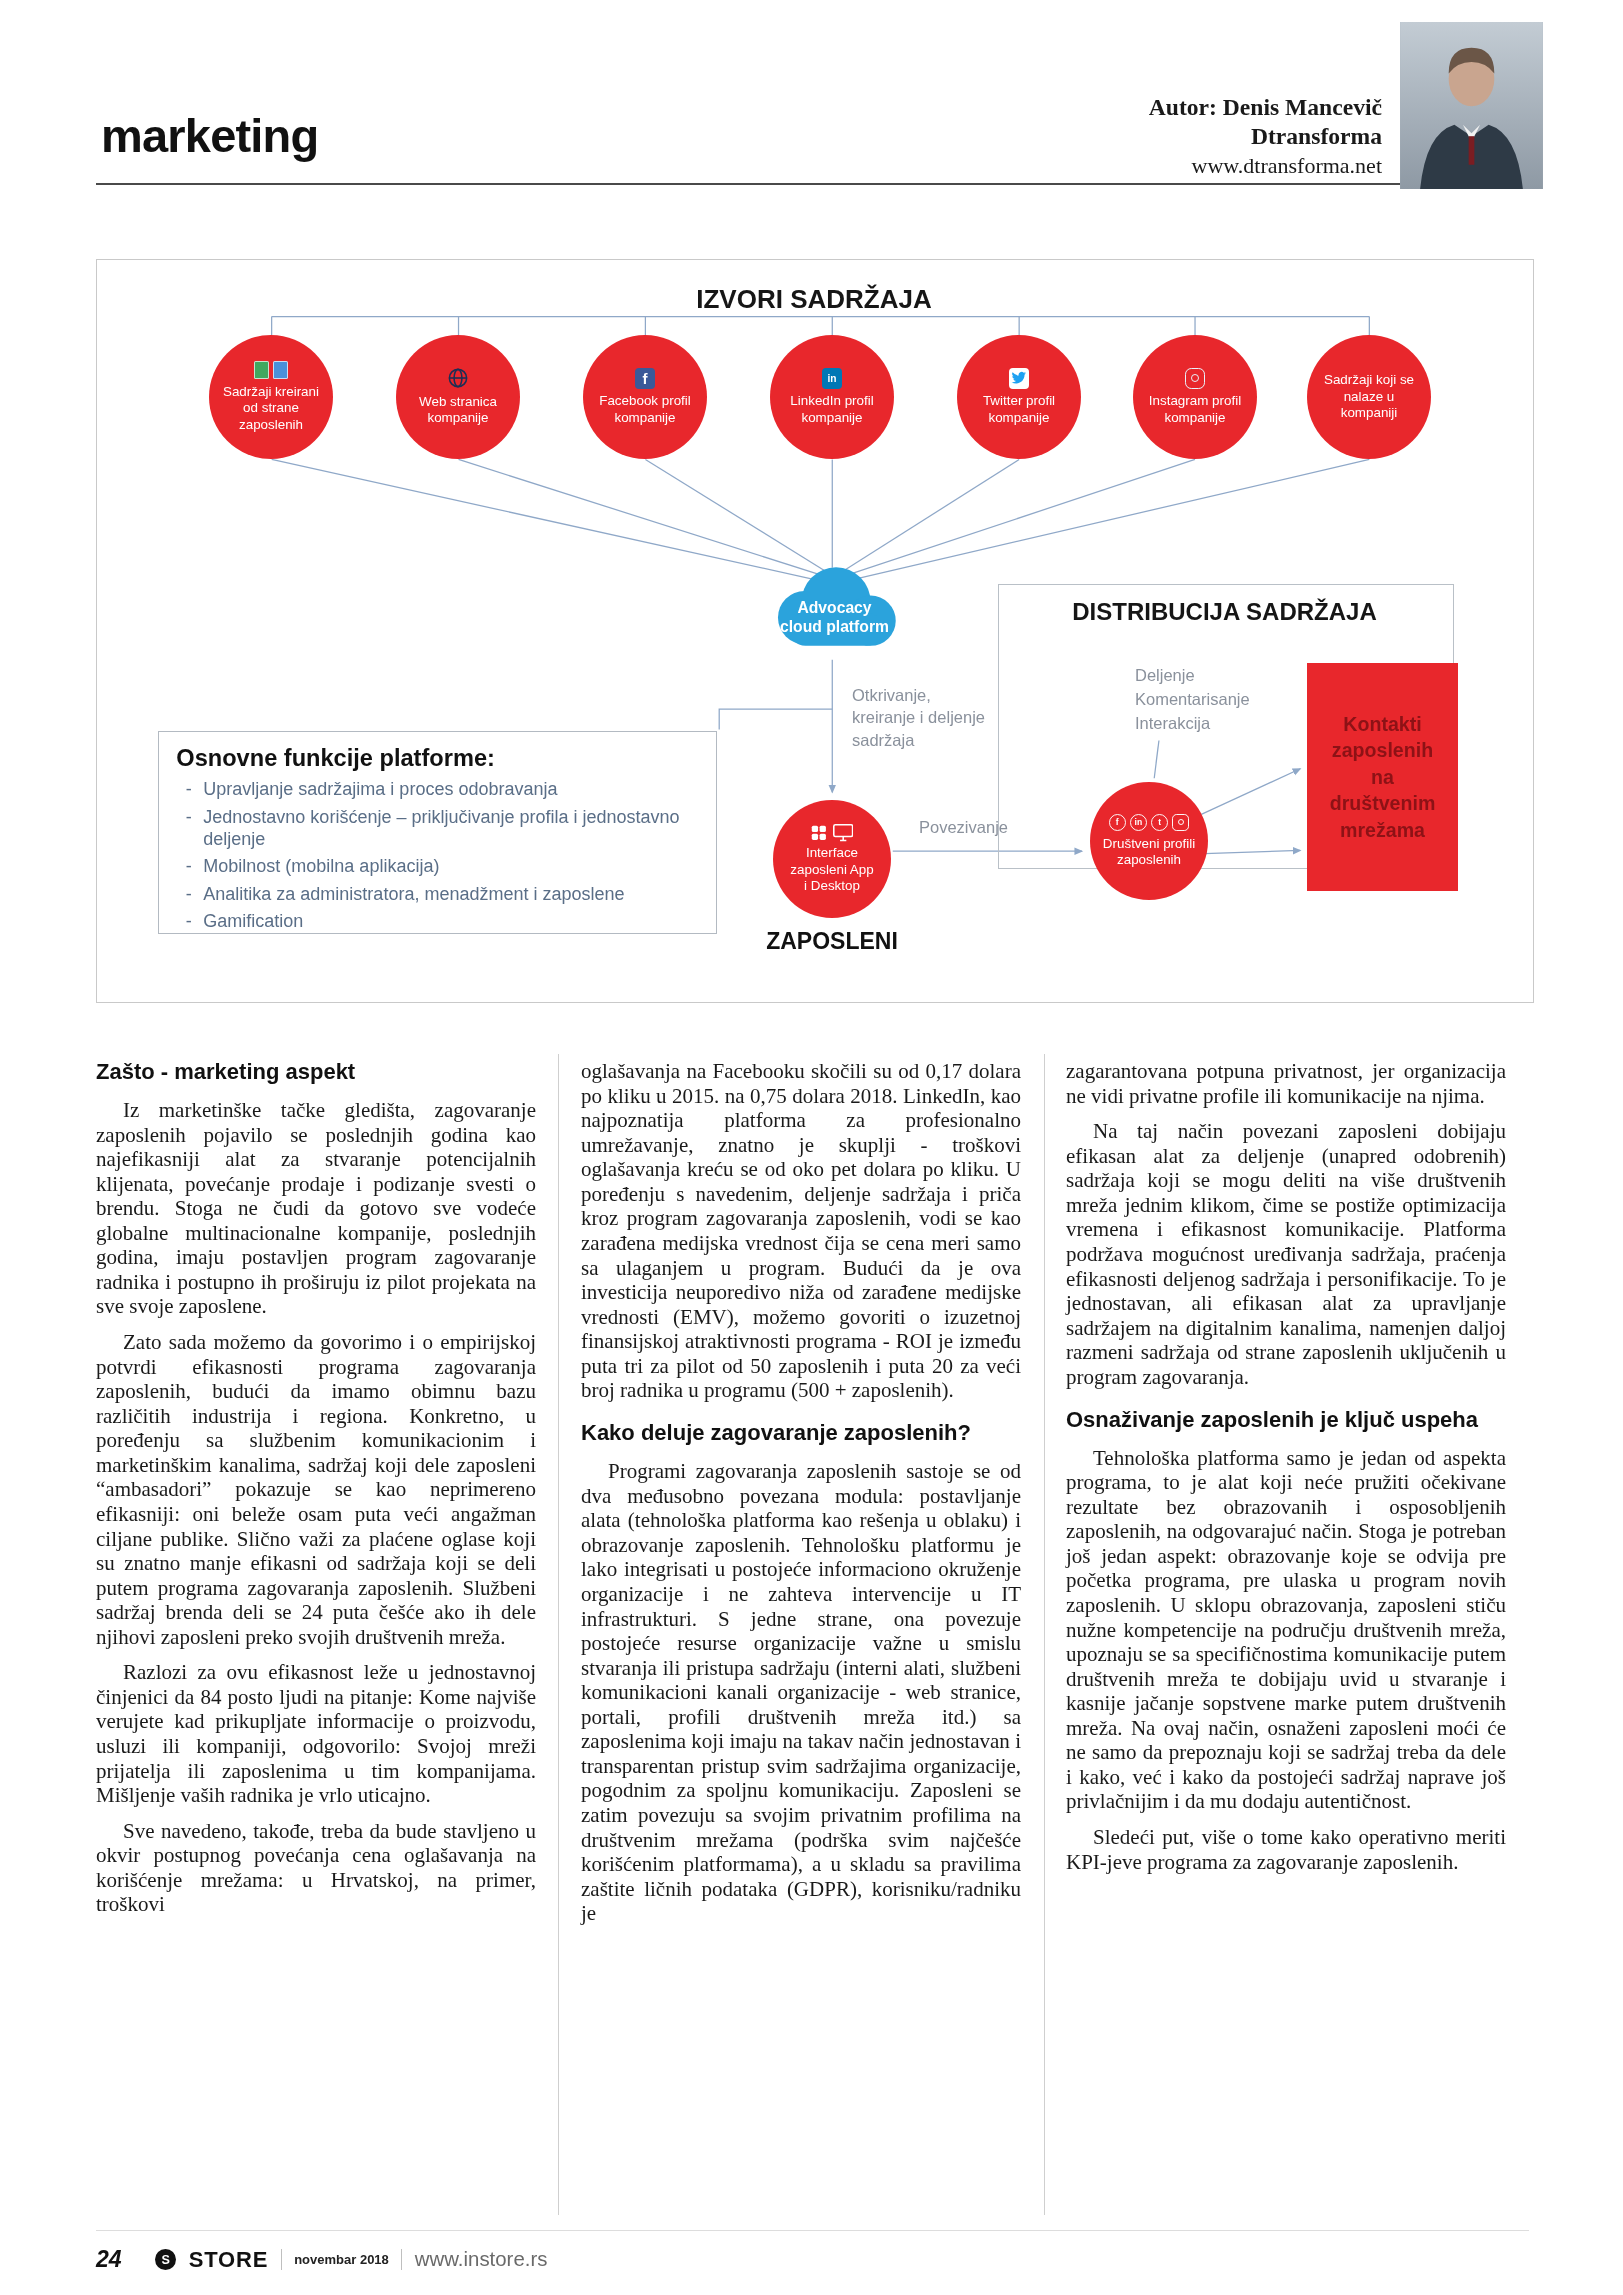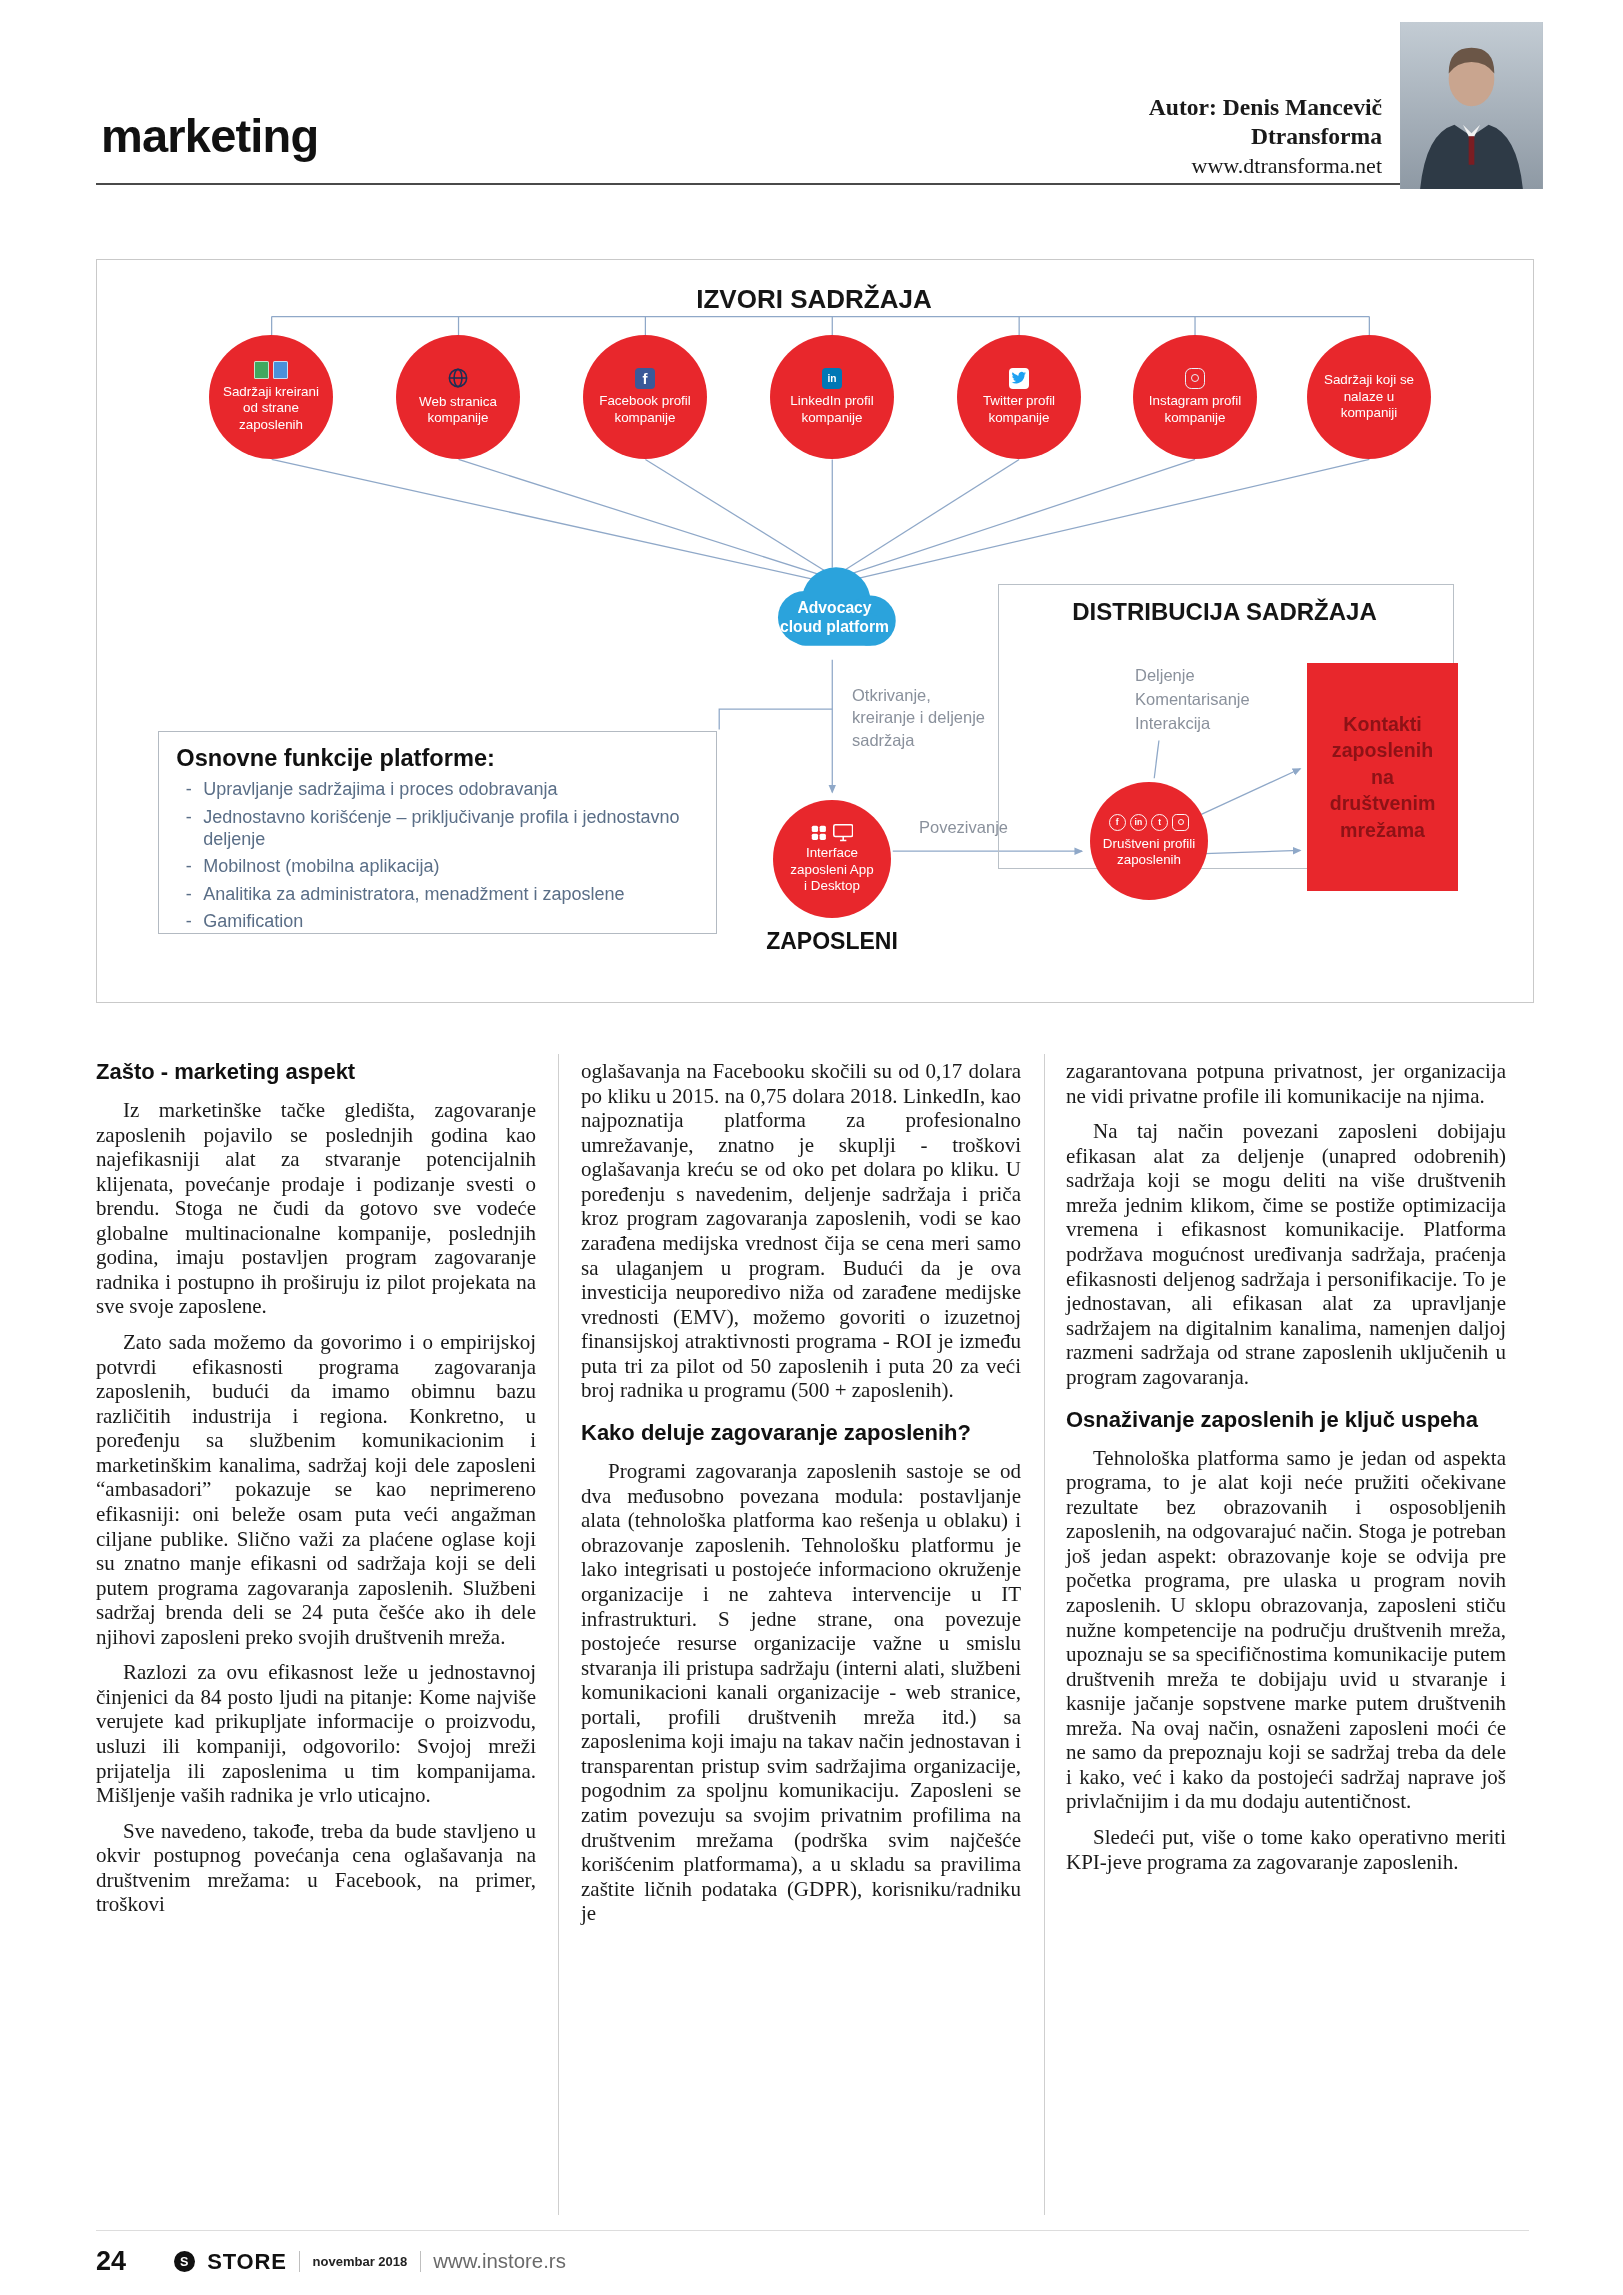--- a/index.html
+++ b/index.html
@@ -84,21 +84,21 @@
   .col h2.mid{margin-top:17.3px;}
   .col p{font-size:21px;line-height:1.17;text-align:justify;margin:0 0 11px 0;}
   .col p.ind{text-indent:27px;}
   .col-divider{position:absolute;top:1054px;width:0.8px;height:1161px;background:#cfcfcf;}
   .d1{left:558px;} .d2{left:1044px;}
 
   
   .footer-rule{position:absolute;left:96px;top:2230px;width:1433px;height:0.8px;background:#dddddd;}
   footer{position:absolute;left:96px;top:2246px;display:flex;align-items:center;gap:12.6px;
          font-family:"Liberation Sans",sans-serif;}
-  .pg{font-size:27px;font-weight:bold;color:#111;margin-right:35px;}
+  .pg{font-size:23px;font-weight:bold;color:#111;margin-right:21px;font-style:italic;}
   .logo-circle{width:21px;height:21px;border-radius:50%;background:#111;color:#fff;display:flex;
                align-items:center;justify-content:center;font-size:12.6px;font-weight:bold;}
   .mag{font-size:22px;font-weight:bold;letter-spacing:0.8px;color:#111;}
   .sep{width:0.8px;height:20.4px;background:#bfbfbf;display:inline-block;}
   .issue{font-size:13px;font-weight:bold;color:#222;}
   .site{font-size:20.4px;color:#6a6a6a;}
 </style>
 </head>
 <body>
 
@@ -275,21 +275,21 @@
   </section>
 
   <div class="col-divider d1"></div>
   <div class="col-divider d2"></div>
 
   <div class="col c1">
     <h2>Zašto - marketing aspekt</h2>
     <p class="ind">Iz marketinške tačke gledišta, zagovaranje zaposlenih pojavilo se poslednjih godina kao najefikasniji alat za stvaranje potencijalnih klijenata, povećanje prodaje i podizanje svesti o brendu. Stoga ne čudi da gotovo sve vodeće globalne multinacionalne kompanije, poslednjih godina, imaju postavljen program zagovaranje radnika i postupno ih proširuju iz pilot projekata na sve svoje zaposlene.</p>
     <p class="ind">Zato sada možemo da govorimo i o empirijskoj potvrdi efikasnosti programa zagovaranja zaposlenih, budući da imamo obimnu bazu različitih industrija i regiona. Konkretno, u poređenju sa službenim komunikacionim i marketinškim kanalima, sadržaj koji dele zaposleni “ambasadori” pokazuje se kao neprimereno efikasniji: oni beleže osam puta veći angažman ciljane publike. Slično važi za plaćene oglase koji su znatno manje efikasni od sadržaja koji se deli putem programa zagovaranja zaposlenih. Službeni sadržaj brenda deli se 24 puta češće ako ih dele njihovi zaposleni preko svojih društvenih mreža.</p>
     <p class="ind">Razlozi za ovu efikasnost leže u jednostavnoj činjenici da 84 posto ljudi na pitanje: Kome najviše verujete kad prikupljate informacije o proizvodu, usluzi ili kompaniji, odgovorilo: Svojoj mreži prijatelja ili zaposlenima u tim kompanijama. Mišljenje vaših radnika je vrlo uticajno.</p>
-    <p class="ind">Sve navedeno, takođe, treba da bude stavljeno u okvir postupnog povećanja cena oglašavanja na društvenim mrežama: u Facebook, na primer, troškovi</p>
+    <p class="ind">Sve navedeno, takođe, treba da bude stavljeno u okvir postupnog povećanja cena oglašavanja na korišćenje mrežama: u Hrvatskoj, na primer, troškovi</p>
   </div>
 
   <div class="col c2">
     <p>oglašavanja na Facebooku skočili su od 0,17 dolara po kliku u 2015. na 0,75 dolara 2018. LinkedIn, kao najpoznatija platforma za profesionalno umrežavanje, znatno je skuplji - troškovi oglašavanja kreću se od oko pet dolara po kliku. U poređenju s navedenim, deljenje sadržaja i priča kroz program zagovaranja zaposlenih, vodi se kao zarađena medijska vrednost čija se cena meri samo sa ulaganjem u program. Budući da je ova investicija neuporedivo niža od zarađene medijske vrednosti (EMV), možemo govoriti o izuzetnoj finansijskoj atraktivnosti programa - ROI je između puta tri za pilot od 50 zaposlenih i puta 20 za veći broj radnika u programu (500 + zaposlenih).</p>
     <h2 class="mid">Kako deluje zagovaranje zaposlenih?</h2>
     <p class="ind">Programi zagovaranja zaposlenih sastoje se od dva međusobno povezana modula: postavljanje alata (tehnološka platforma kao rešenja u oblaku) i obrazovanje zaposlenih. Tehnološku platformu je lako integrisati u postojeće informaciono okruženje organizacije i ne zahteva intervencije u IT infrastrukturi. S jedne strane, ona povezuje postojeće resurse organizacije važne u smislu stvaranja ili pristupa sadržaju (interni alati, službeni komunikacioni kanali organizacije - web stranice, portali, profili društvenih mreža itd.) sa zaposlenima koji imaju na takav način jednostavan i transparentan pristup svim sadržajima organizacije, pogodnim za spoljnu komunikaciju. Zaposleni se zatim povezuju sa svojim privatnim profilima na društvenim mrežama (podrška svim najčešće korišćenim platformama), a u skladu sa pravilima zaštite ličnih podataka (GDPR), korisniku/radniku je</p>
   </div>
 
   <div class="col c3">
     <p>zagarantovana potpuna privatnost, jer organizacija ne vidi privatne profile ili komunikacije na njima.</p>

